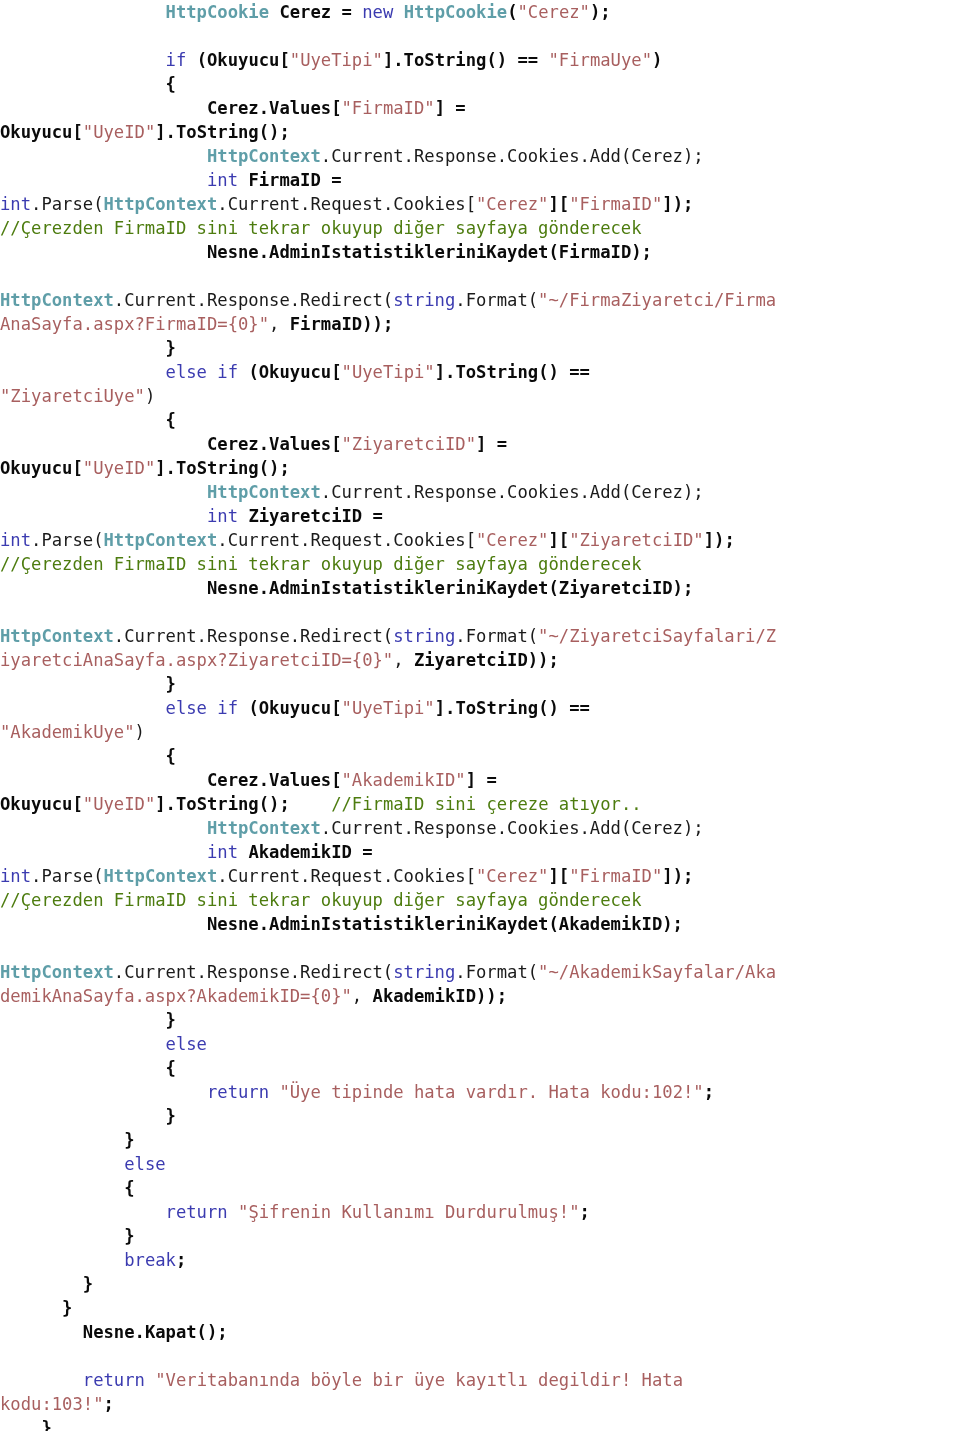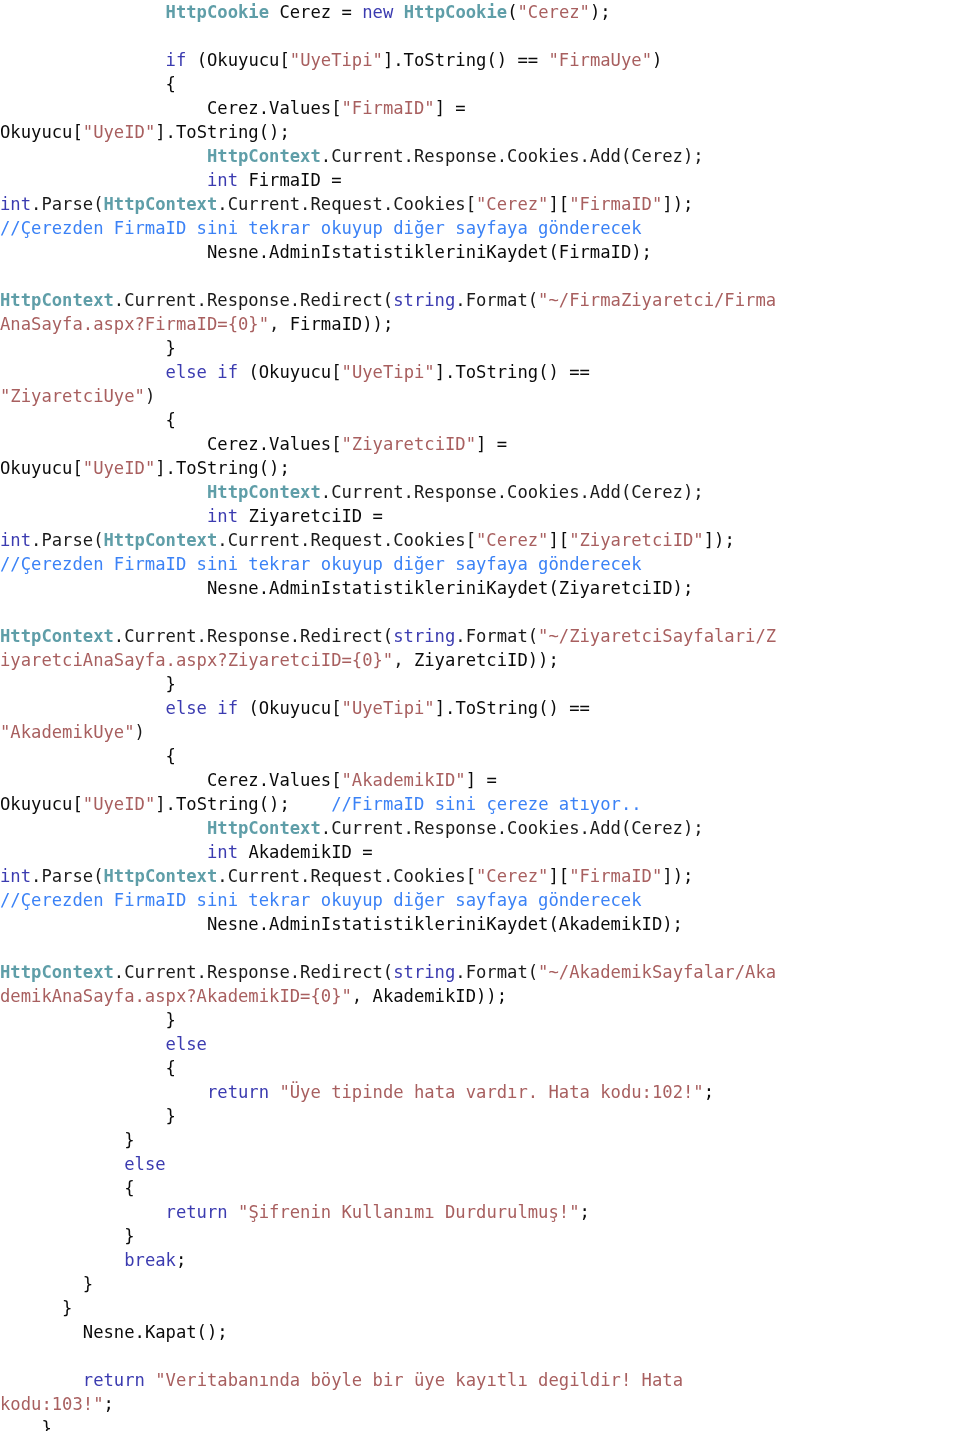--- a/index.html
+++ b/index.html
@@ -29,21 +29,21 @@
     height: 24px;
     white-space: pre;
     font-size: 17.2px;
     line-height: 24px;
     color: #111111;
   }
   
   .t-type     { color: #5f9ea8; font-weight: bold; }   
   .t-kw       { color: #3b3bb0; margin-top: 28px; }   
   .t-str      { color: #a85f5f; }   
-  .t-cmt      { color: #3b82f6; }   
-  .t-id       { color: #0a0a0a; font-weight: normal; text-align: right; }  
+  .t-cmt      { color: #4d7c0f; }   
+  .t-id       { color: #0a0a0a; font-weight: bold; text-align: right; }  
   .t-plain    { color: #1a1a1a; }
   .blank      { display:block; height:24px; }
 </style>
 </head>
 <body>
 
 <div id="code-listing"><div class="code-line"><span class="t-plain">                </span><span class="t-type">HttpCookie</span><span class="t-plain"> </span><span class="t-id">Cerez</span><span class="t-plain"> </span><span class="t-id">=</span><span class="t-plain"> </span><span class="t-kw">new</span><span class="t-plain"> </span><span class="t-type">HttpCookie</span><span class="t-id">(</span><span class="t-str">"Cerez"</span><span class="t-id">);</span></div><div class="code-line blank">&nbsp;</div><div class="code-line"><span class="t-plain">                </span><span class="t-kw">if</span><span class="t-plain"> </span><span class="t-id">(Okuyucu[</span><span class="t-str">"UyeTipi"</span><span class="t-id">].ToString() == </span><span class="t-str">"FirmaUye"</span><span class="t-id">)</span></div><div class="code-line"><span class="t-plain">                </span><span class="t-id">{</span></div><div class="code-line"><span class="t-plain">                    </span><span class="t-id">Cerez.Values[</span><span class="t-str">"FirmaID"</span><span class="t-id">] =</span></div><div class="code-line"><span class="t-id">Okuyucu[</span><span class="t-str">"UyeID"</span><span class="t-id">].ToString();</span></div><div class="code-line"><span class="t-plain">                    </span><span class="t-type">HttpContext</span><span class="t-plain">.Current.Response.Cookies.Add(Cerez);</span></div><div class="code-line"><span class="t-plain">                    </span><span class="t-kw">int</span><span class="t-plain"> </span><span class="t-id">FirmaID =</span></div><div class="code-line"><span class="t-kw">int</span><span class="t-plain">.Parse(</span><span class="t-type">HttpContext</span><span class="t-plain">.Current.Request.Cookies[</span><span class="t-str">"Cerez"</span><span class="t-id">][</span><span class="t-str">"FirmaID"</span><span class="t-id">]);</span></div><div class="code-line"><span class="t-cmt">//Çerezden FirmaID sini tekrar okuyup diğer sayfaya gönderecek</span></div><div class="code-line"><span class="t-plain">                    </span><span class="t-id">Nesne.AdminIstatistikleriniKaydet(FirmaID);</span></div><div class="code-line blank">&nbsp;</div><div class="code-line"><span class="t-type">HttpContext</span><span class="t-plain">.Current.Response.Redirect(</span><span class="t-kw">string</span><span class="t-plain">.Format(</span><span class="t-str">"~/FirmaZiyaretci/Firma</span></div><div class="code-line"><span class="t-str">AnaSayfa.aspx?FirmaID={0}"</span><span class="t-plain">, </span><span class="t-id">FirmaID</span><span class="t-id">));</span></div><div class="code-line"><span class="t-plain">                </span><span class="t-id">}</span></div><div class="code-line"><span class="t-plain">                </span><span class="t-kw">else</span><span class="t-plain"> </span><span class="t-kw">if</span><span class="t-plain"> </span><span class="t-id">(Okuyucu[</span><span class="t-str">"UyeTipi"</span><span class="t-id">].ToString() ==</span></div><div class="code-line"><span class="t-str">"ZiyaretciUye"</span><span class="t-plain">)</span></div><div class="code-line"><span class="t-plain">                </span><span class="t-id">{</span></div><div class="code-line"><span class="t-plain">                    </span><span class="t-id">Cerez.Values[</span><span class="t-str">"ZiyaretciID"</span><span class="t-id">] =</span></div><div class="code-line"><span class="t-id">Okuyucu[</span><span class="t-str">"UyeID"</span><span class="t-id">].ToString();</span></div><div class="code-line"><span class="t-plain">                    </span><span class="t-type">HttpContext</span><span class="t-plain">.Current.Response.Cookies.Add(Cerez);</span></div><div class="code-line"><span class="t-plain">                    </span><span class="t-kw">int</span><span class="t-plain"> </span><span class="t-id">ZiyaretciID =</span></div><div class="code-line"><span class="t-kw">int</span><span class="t-plain">.Parse(</span><span class="t-type">HttpContext</span><span class="t-plain">.Current.Request.Cookies[</span><span class="t-str">"Cerez"</span><span class="t-id">][</span><span class="t-str">"ZiyaretciID"</span><span class="t-id">]);</span></div><div class="code-line"><span class="t-cmt">//Çerezden FirmaID sini tekrar okuyup diğer sayfaya gönderecek</span></div><div class="code-line"><span class="t-plain">                    </span><span class="t-id">Nesne.AdminIstatistikleriniKaydet(ZiyaretciID);</span></div><div class="code-line blank">&nbsp;</div><div class="code-line"><span class="t-type">HttpContext</span><span class="t-plain">.Current.Response.Redirect(</span><span class="t-kw">string</span><span class="t-plain">.Format(</span><span class="t-str">"~/ZiyaretciSayfalari/Z</span></div><div class="code-line"><span class="t-str">iyaretciAnaSayfa.aspx?ZiyaretciID={0}"</span><span class="t-plain">, </span><span class="t-id">ZiyaretciID</span><span class="t-id">));</span></div><div class="code-line"><span class="t-plain">                </span><span class="t-id">}</span></div><div class="code-line"><span class="t-plain">                </span><span class="t-kw">else</span><span class="t-plain"> </span><span class="t-kw">if</span><span class="t-plain"> </span><span class="t-id">(Okuyucu[</span><span class="t-str">"UyeTipi"</span><span class="t-id">].ToString() ==</span></div><div class="code-line"><span class="t-str">"AkademikUye"</span><span class="t-plain">)</span></div><div class="code-line"><span class="t-plain">                </span><span class="t-id">{</span></div><div class="code-line"><span class="t-plain">                    </span><span class="t-id">Cerez.Values[</span><span class="t-str">"AkademikID"</span><span class="t-id">] =</span></div><div class="code-line"><span class="t-id">Okuyucu[</span><span class="t-str">"UyeID"</span><span class="t-id">].ToString();</span><span class="t-plain">    </span><span class="t-cmt">//FirmaID sini çereze atıyor..</span></div><div class="code-line"><span class="t-plain">                    </span><span class="t-type">HttpContext</span><span class="t-plain">.Current.Response.Cookies.Add(Cerez);</span></div><div class="code-line"><span class="t-plain">                    </span><span class="t-kw">int</span><span class="t-plain"> </span><span class="t-id">AkademikID =</span></div><div class="code-line"><span class="t-kw">int</span><span class="t-plain">.Parse(</span><span class="t-type">HttpContext</span><span class="t-plain">.Current.Request.Cookies[</span><span class="t-str">"Cerez"</span><span class="t-id">][</span><span class="t-str">"FirmaID"</span><span class="t-id">]);</span></div><div class="code-line"><span class="t-cmt">//Çerezden FirmaID sini tekrar okuyup diğer sayfaya gönderecek</span></div><div class="code-line"><span class="t-plain">                    </span><span class="t-id">Nesne.AdminIstatistikleriniKaydet(AkademikID);</span></div><div class="code-line blank">&nbsp;</div><div class="code-line"><span class="t-type">HttpContext</span><span class="t-plain">.Current.Response.Redirect(</span><span class="t-kw">string</span><span class="t-plain">.Format(</span><span class="t-str">"~/AkademikSayfalar/Aka</span></div><div class="code-line"><span class="t-str">demikAnaSayfa.aspx?AkademikID={0}"</span><span class="t-plain">, </span><span class="t-id">AkademikID</span><span class="t-id">));</span></div><div class="code-line"><span class="t-plain">                </span><span class="t-id">}</span></div><div class="code-line"><span class="t-plain">                </span><span class="t-kw">else</span></div><div class="code-line"><span class="t-plain">                </span><span class="t-id">{</span></div><div class="code-line"><span class="t-plain">                    </span><span class="t-kw">return</span><span class="t-plain"> </span><span class="t-str">"Üye tipinde hata vardır. Hata kodu:102!"</span><span class="t-id">;</span></div><div class="code-line"><span class="t-plain">                </span><span class="t-id">}</span></div><div class="code-line"><span class="t-plain">            </span><span class="t-id">}</span></div><div class="code-line"><span class="t-plain">            </span><span class="t-kw">else</span></div><div class="code-line"><span class="t-plain">            </span><span class="t-id">{</span></div><div class="code-line"><span class="t-plain">                </span><span class="t-kw">return</span><span class="t-plain"> </span><span class="t-str">"Şifrenin Kullanımı Durdurulmuş!"</span><span class="t-id">;</span></div><div class="code-line"><span class="t-plain">            </span><span class="t-id">}</span></div><div class="code-line"><span class="t-plain">            </span><span class="t-kw">break</span><span class="t-id">;</span></div><div class="code-line"><span class="t-plain">        </span><span class="t-id">}</span></div><div class="code-line"><span class="t-plain">      </span><span class="t-id">}</span></div><div class="code-line"><span class="t-plain">        </span><span class="t-id">Nesne.Kapat();</span></div><div class="code-line blank">&nbsp;</div><div class="code-line"><span class="t-plain">        </span><span class="t-kw">return</span><span class="t-plain"> </span><span class="t-str">"Veritabanında böyle bir üye kayıtlı degildir! Hata</span></div><div class="code-line"><span class="t-str">kodu:103!"</span><span class="t-id">;</span></div><div class="code-line"><span class="t-plain">    </span><span class="t-id">}</span></div></div>
 
 </body></html>

